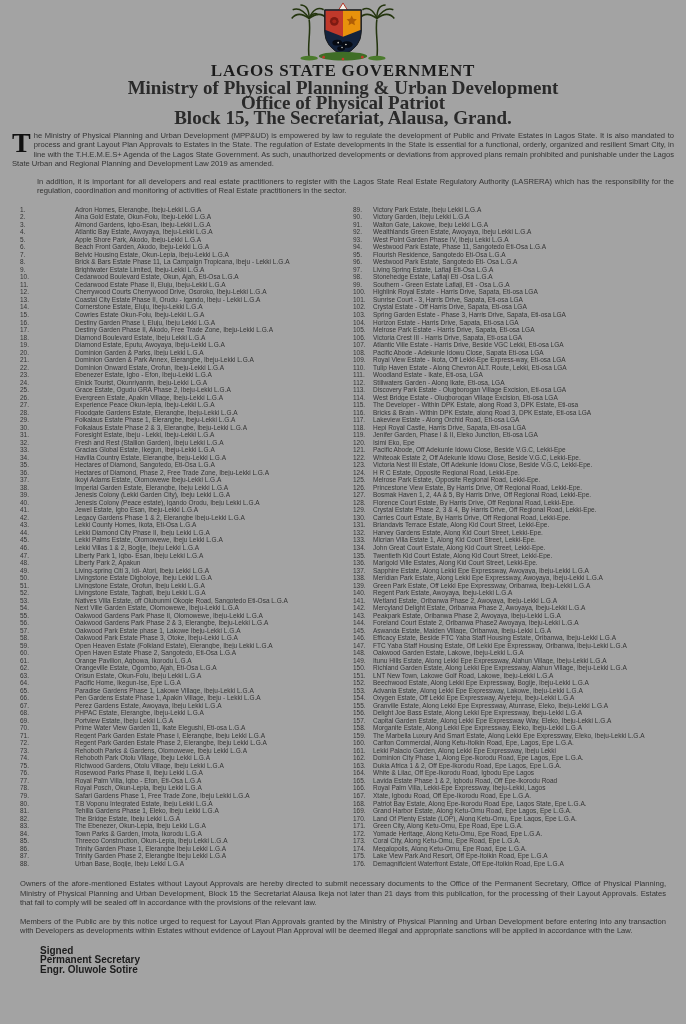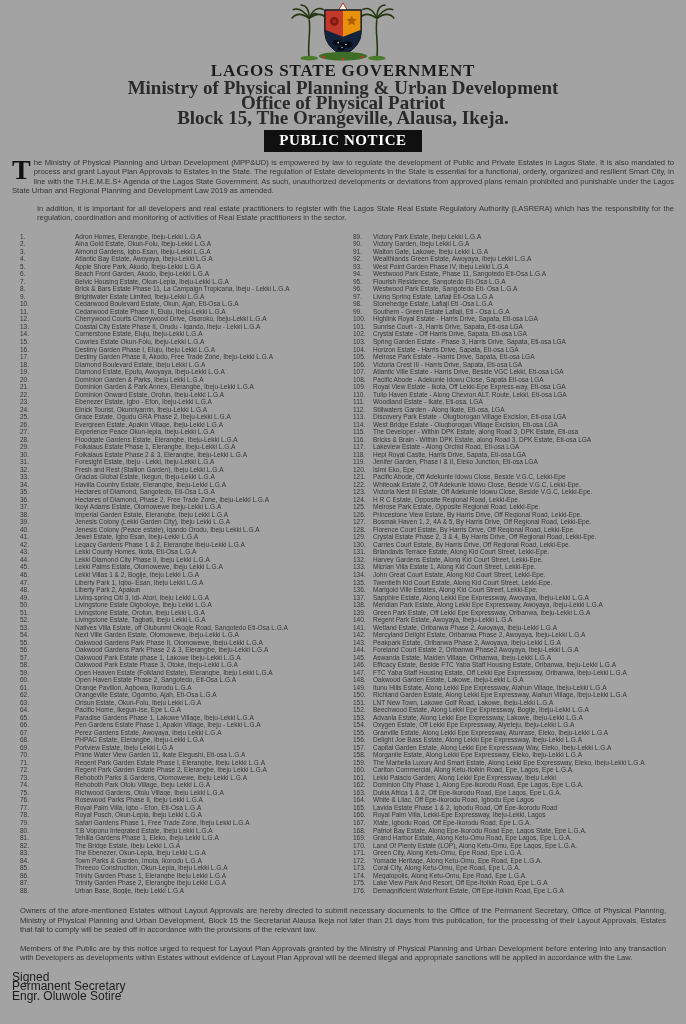--- a/index.html
+++ b/index.html
@@ -36,21 +36,21 @@
   .list { display:flex; margin-top:10px; }
   .col { width:343px; }
   .row { display:flex; font-size:6.5px; line-height:7.52px; color:#333; white-space:nowrap; overflow:hidden; }
   .col-left  .num { flex:0 0 75px; padding-left:20px; box-sizing:border-box; }
   .col-right .num { flex:0 0 30px; padding-left:10px; box-sizing:border-box; }
   .txt { flex:1; overflow:hidden; }
   
   .footer { margin:12px 12px 0; font-size:7.6px; line-height:9.5px; text-align:justify; color:#333; }
   .footer p { margin:8px; }
   .footer .gap { margin-top:9px; }
-  .signature { margin-top:10px; font-weight:normal; color:#1c1c1c; font-size:12px; line-height:9.5px; }
+  .signature { margin-top:10px; font-weight:bold; color:#1c1c1c; font-size:10px; line-height:9.5px;margin-left:28px; }
 </style>
 </head>
 <body>
 
 <div class="page">
 
   <div class="header">
     <svg class="crest" viewBox="0 0 112 62" aria-hidden="true">
 
       <g stroke="#24350f" stroke-width="1.6" fill="none">
@@ -93,22 +93,21 @@
       <ellipse cx="56" cy="56" rx="25" ry="4.5" fill="#3f6d26"></ellipse>
       <ellipse cx="21" cy="58" rx="9" ry="2.5" fill="#4a7a2c"></ellipse>
       <ellipse cx="91" cy="58" rx="9" ry="2.5" fill="#4a7a2c"></ellipse>
       <circle cx="36" cy="57" r="1.4" fill="#c0392b"></circle>
       <circle cx="76" cy="57" r="1.4" fill="#c0392b"></circle>
       <circle cx="56" cy="59" r="1.4" fill="#c0392b"></circle>
     </svg>
     <div class="gov-title">LAGOS STATE GOVERNMENT</div>
     <div class="sub-title">Ministry of Physical Planning &amp; Urban Development</div>
     <div class="sub-title">Office of Physical Patriot</div>
-    <div class="sub-title">Block 15, The Orangeville, Alausa, Ikeja.</div>
-    <div><span class="banner">PUBLIC NOTICE</span></div>
+    <div class="sub-title">Block 15, The Secretariat, Alausa, Grand.</div>
   </div>
 
   <div class="intro">
     <p><span class="dropcap">T</span><span>he Ministry of Physical Planning and Urban Development (MPP&amp;UD) is empowered by law to regulate the development of Public and Private Estates in Lagos State. It is also mandated to process and grant Layout Plan Approvals to Estates in the State. The regulation of Estate developments in the State is essential for a functional, orderly, organized and resilient Smart City, in line with the T.H.E.M.E.S+ Agenda of the Lagos State Government. As such, unauthorized developments or deviations from approved plans remain prohibited and punishable under the Lagos State Urban and Regional Planning and Development Law 2019 as amended.</span></p>
     <p class="gap">In addition, it is important for all developers and real estate practitioners to register with the Lagos  State Real Estate Regulatory Authority (LASRERA) which has the responsibility for the regulation, coordination and monitoring of activities of Real Estate practitioners in the sector.</p>
   </div>
 
   <div class="list">
     <div class="col col-left" id="col-left">
         <div class="row">

